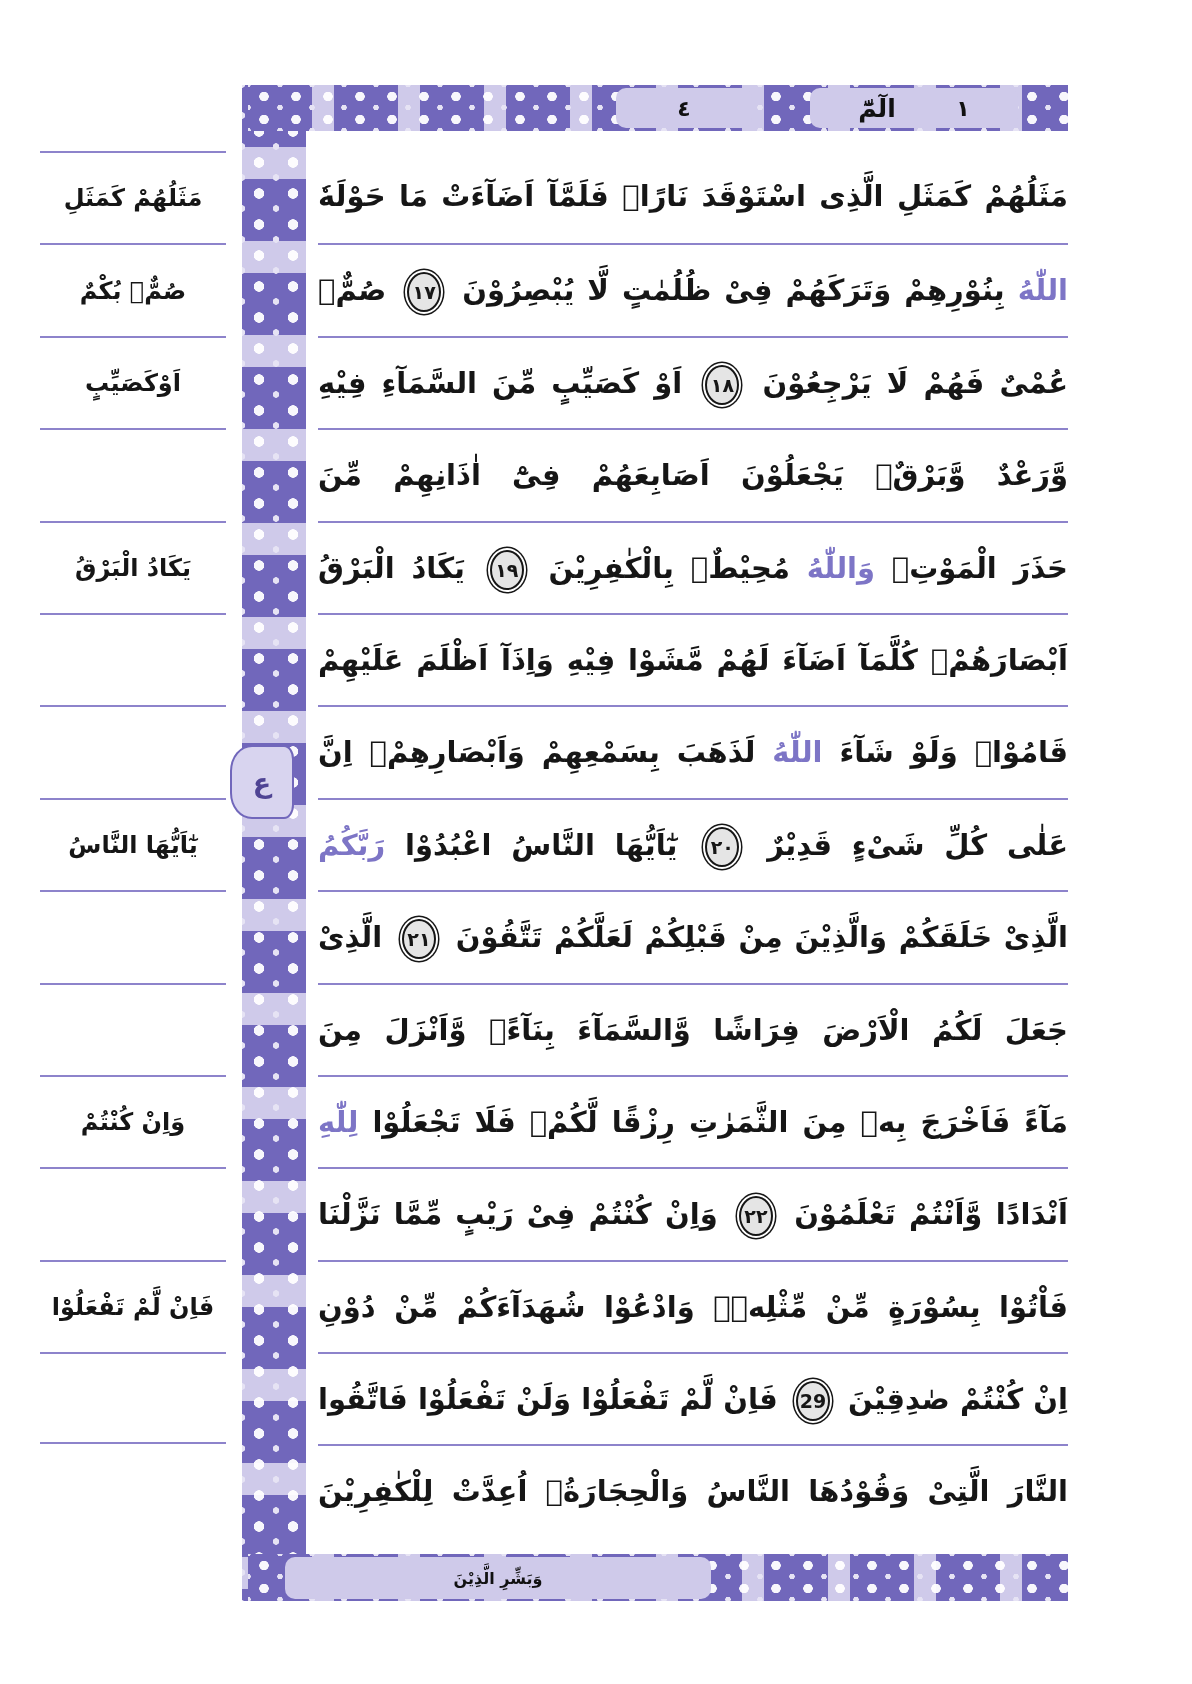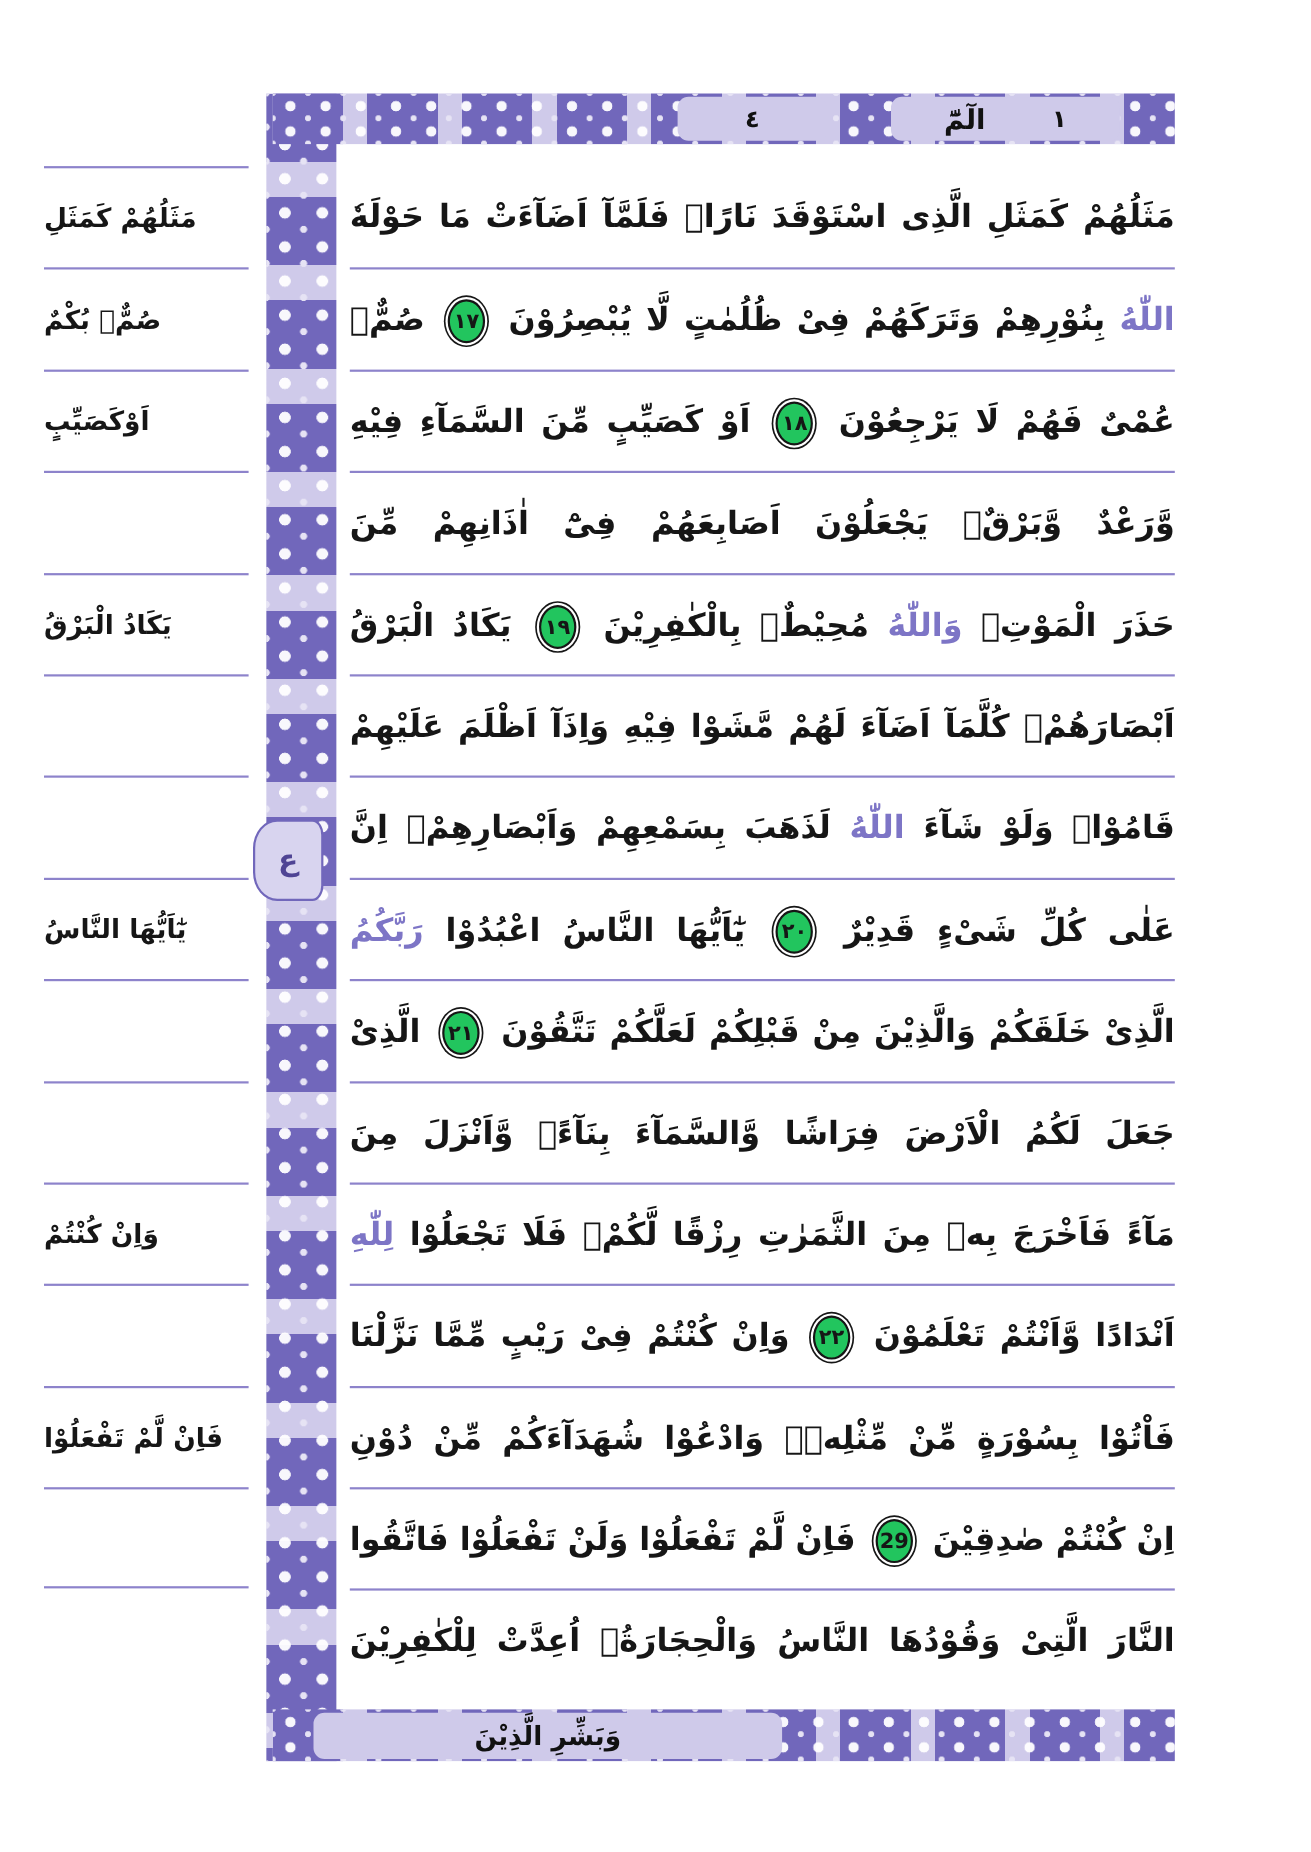--- a/index.html
+++ b/index.html
@@ -37,21 +37,21 @@
   .band-bottom{top:1554px;height:47px;}
 
   .cartouche{
     position:absolute;top:3px;height:40px;background:var(--lavender);
     border-radius:10px;display:flex;align-items:center;justify-content:space-around;
     font-weight:bold;font-size:22px;color:#111;padding:0 18px;
   }
   .cartouche-surah{left:84px;width:268px;}
   .cartouche-page{left:368px;width:136px;justify-content:center;}
   .cartouche-juz{left:562px;width:208px;}
-  .cartouche-catchword{left:37px;width:426px;height:42px;justify-content:center;font-size:24px;}
+  .cartouche-catchword{left:37px;width:426px;height:42px;justify-content:center;font-size:16px;}
   .juz-name{font-size:25px;}
 
   
   .ruku{
     position:absolute;left:230px;top:745px;width:64px;height:74px;
     background:#d8d4ef;border:2px solid var(--accent-purple);
     border-radius:22px 10px 10px 22px / 26px 14px 14px 26px;
     display:flex;align-items:center;justify-content:center;
     font-size:27px;font-weight:bold;color:#4f4494;
   }
@@ -59,31 +59,31 @@
   
   .text-area{position:absolute;left:318px;top:151px;width:750px;}
   .qline{
     height:92.4px;line-height:90px;font-size:29px;font-weight:bold;
     direction:rtl;text-align:justify;text-align-last:justify;overflow:hidden;
   }
   .qline + .qline{border-top:2.5px solid var(--rule);}
   .divine{color:var(--divine-name);}
   .vmark{
     display:inline-block;width:34px;height:40px;line-height:36px;text-align:center;
-    border:2px solid var(--ink);border-radius:50%;background:#22c55e;
+    border:2px solid var(--ink);border-radius:50%;background:#e5e5e5;
     box-shadow:0 0 0 2px #fff, 0 0 0 3.5px var(--ink);
     font-size:19px;font-weight:bold;margin:0 8px;vertical-align:middle;
     text-align-last:center;
   }
 
   
   .margin-col{position:absolute;left:40px;top:151px;width:186px;}
   .mrow{
     height:92.4px;border-top:2.5px solid var(--rule);
-    display:flex;align-items:center;justify-content:flex-end;
+    display:flex;align-items:center;justify-content:center;
     direction:rtl;font-size:24px;font-weight:bold;text-align:center;
   }
   .mrow:last-child{border-bottom:2.5px solid var(--rule);}
 </style>
 </head>
 <body>
 
 <div class="page">
 
   <div class="strip"></div>

